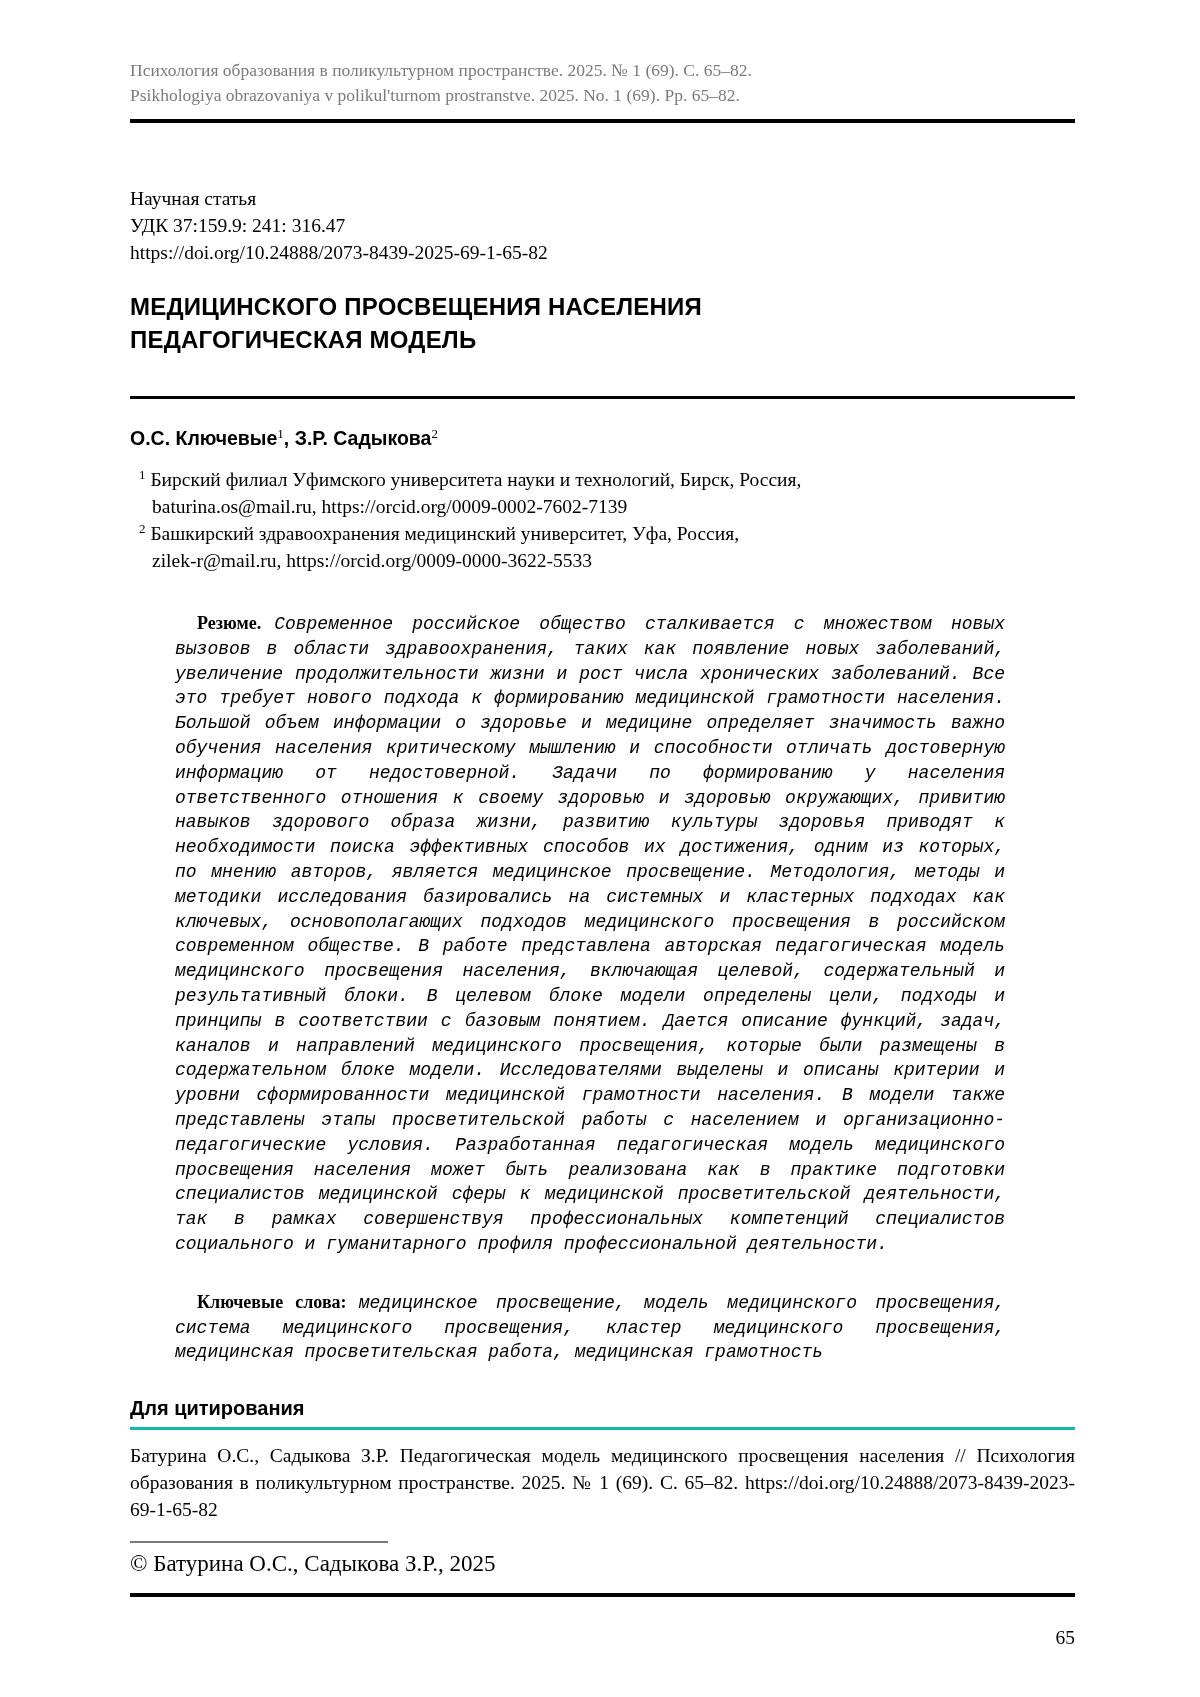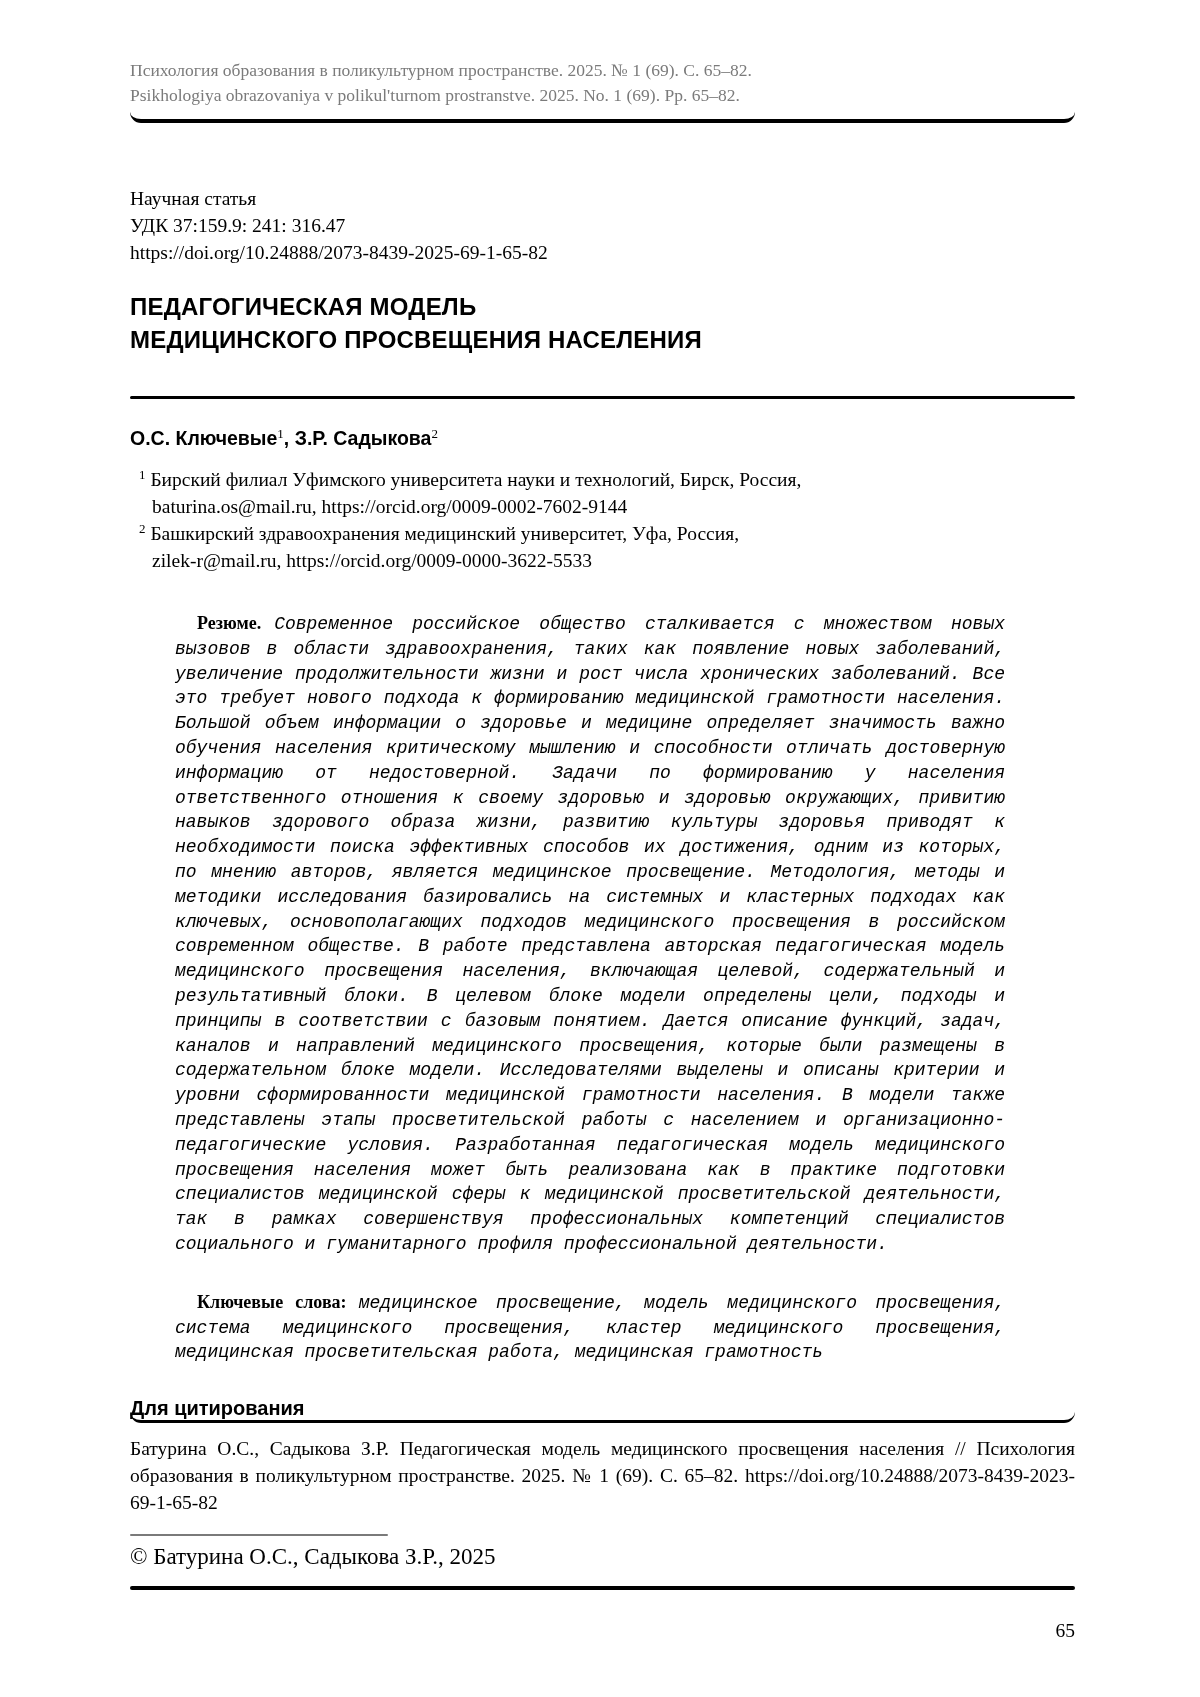--- a/index.html
+++ b/index.html
@@ -1,15 +1,15 @@
 <!DOCTYPE html>
 <html lang="ru"><head>
 <meta charset="utf-8">
 <style>
-  * { margin: 0; padding: 0; box-sizing: border-box; border-radius: 11px; }
+  * { margin: 0; padding: 0; box-sizing: border-box; }
   html, body { background: #ffffff; }
   body {
     width: 1200px;
     height: 1697px;
     font-family: "Liberation Serif", serif;
     color: #000000;
     position: relative;
     overflow: hidden;
   }
   .page {
@@ -77,21 +77,22 @@
     text-align: justify;
     text-indent: 22px;
   }
   .abstract { margin-top: 38px; }
   .keywords { margin-top: 34px; }
   .abstract i, .keywords i { font-style: italic; font-family: Liberation Mono, monospace; }
   .para-label { font-weight: bold; font-style: normal; }
   
   .citation-heading-wrap {
     margin-top: 32px;
-    border-bottom: 3px solid #000000;
+    border-bottom: 3px solid #14b8a6;
+    padding-bottom: 7px;
   }
   .citation-heading {
     font-family: "Liberation Sans", sans-serif;
     font-weight: bold;
     font-size: 20px;
   }
   .citation-text {
     margin-top: 12px;
     font-size: 19.5px;
     line-height: 27px;
@@ -127,30 +128,30 @@
     <div>Psikhologiya obrazovaniya v polikul'turnom prostranstve. 2025. No. 1 (69). Pp. 65–82.</div>
   </header>
 
   <section class="meta">
     <div>Научная статья</div>
     <div>УДК 37:159.9: 241: 316.47</div>
     <div>https://doi.org/10.24888/2073-8439-2025-69-1-65-82</div>
   </section>
 
   <h1 class="title">
+    <span class="title-line">МЕДИЦИНСКОГО ПРОСВЕЩЕНИЯ НАСЕЛЕНИЯ</span>
     <span class="title-line">ПЕДАГОГИЧЕСКАЯ МОДЕЛЬ</span>
-    <span class="title-line">МЕДИЦИНСКОГО ПРОСВЕЩЕНИЯ НАСЕЛЕНИЯ</span>
   </h1>
 
   <div class="title-rule"></div>
 
   <div class="authors"><span>О.С. Ключевые</span><sup class="serif-sup">1</sup><span>, </span><span>З.Р. Садыкова</span><sup class="serif-sup">2</sup></div>
 
   <section class="affiliations">
-    <div class="affiliation"><sup class="serif-sup">1</sup> <span>Бирский филиал Уфимского университета науки и технологий, Бирск, Россия,</span><br><span>baturina.os@mail.ru, https://orcid.org/0009-0002-7602-9144</span></div>
+    <div class="affiliation"><sup class="serif-sup">1</sup> <span>Бирский филиал Уфимского университета науки и технологий, Бирск, Россия,</span><br><span>baturina.os@mail.ru, https://orcid.org/0009-0002-7602-7139</span></div>
     <div class="affiliation"><sup class="serif-sup">2</sup> <span>Башкирский здравоохранения медицинский университет, Уфа, Россия,</span><br><span>zilek-r@mail.ru, https://orcid.org/0009-0000-3622-5533</span></div>
   </section>
 
   <p class="abstract"><b class="para-label">Резюме.</b> <i>Современное российское общество сталкивается с множеством новых вызовов в области здравоохранения, таких как появление новых заболеваний, увеличение продолжительности жизни и рост числа хронических заболеваний. Все это требует нового подхода к формированию медицинской грамотности населения. Большой объем информации о здоровье и медицине определяет значимость важно обучения населения критическому мышлению и способности отличать достоверную информацию от недостоверной. Задачи по формированию у населения ответственного отношения к своему здоровью и здоровью окружающих, привитию навыков здорового образа жизни, развитию культуры здоровья приводят к необходимости поиска эффективных способов их достижения, одним из которых, по мнению авторов, является медицинское просвещение. Методология, методы и методики исследования базировались на системных и кластерных подходах как ключевых, основополагающих подходов медицинского просвещения в российском современном обществе. В работе представлена авторская педагогическая модель медицинского просвещения населения, включающая целевой, содержательный и результативный блоки. В целевом блоке модели определены цели, подходы и принципы в соответствии с базовым понятием. Дается описание функций, задач, каналов и направлений медицинского просвещения, которые были размещены в содержательном блоке модели. Исследователями выделены и описаны критерии и уровни сформированности медицинской грамотности населения. В модели также представлены этапы просветительской работы с населением и организационно-педагогические условия. Разработанная педагогическая модель медицинского просвещения населения может быть реализована как в практике подготовки специалистов медицинской сферы к медицинской просветительской деятельности, так в рамках совершенствуя профессиональных компетенций специалистов социального и гуманитарного профиля профессиональной деятельности.</i></p>
 
   <p class="keywords"><b class="para-label">Ключевые слова:</b> <i>медицинское просвещение, модель медицинского просвещения, система медицинского просвещения, кластер медицинского просвещения, медицинская просветительская работа, медицинская грамотность</i></p>
 
   <div class="citation-heading-wrap">
     <div class="citation-heading">Для цитирования</div>
   </div>

